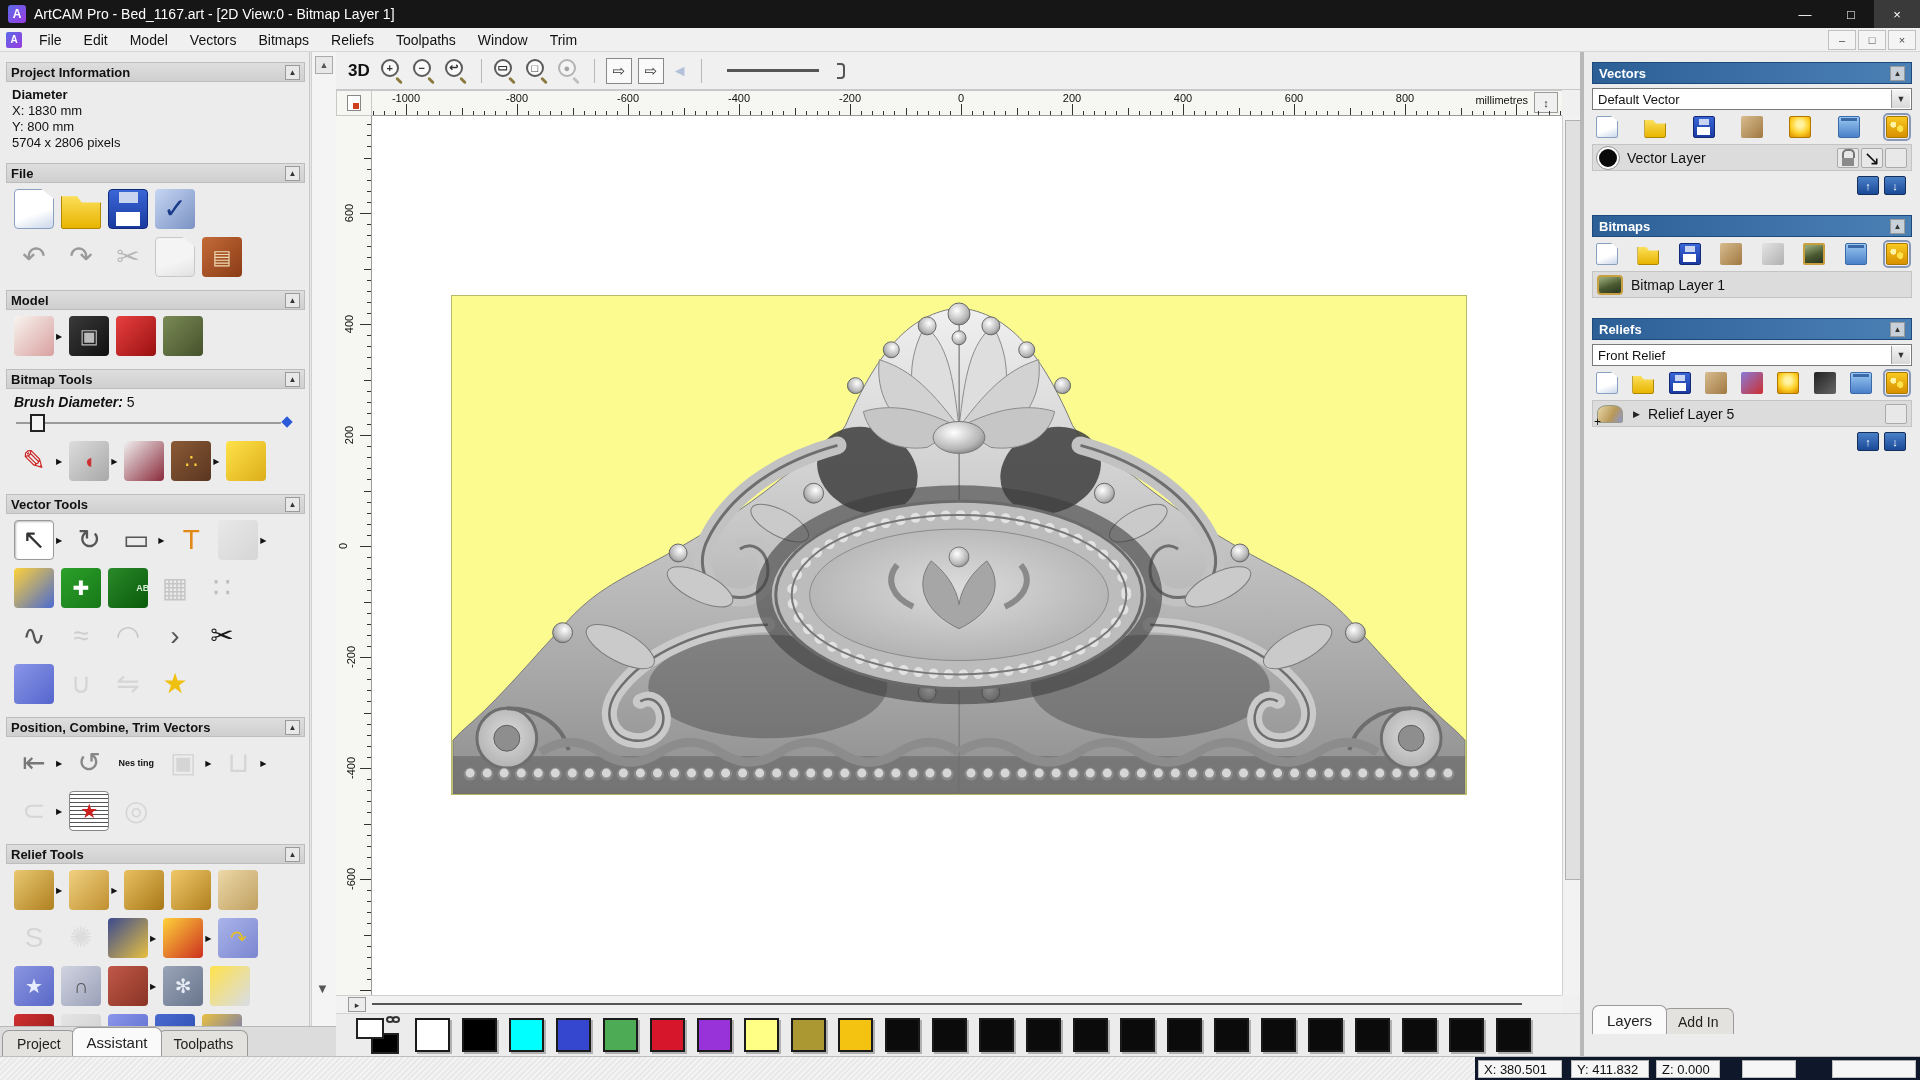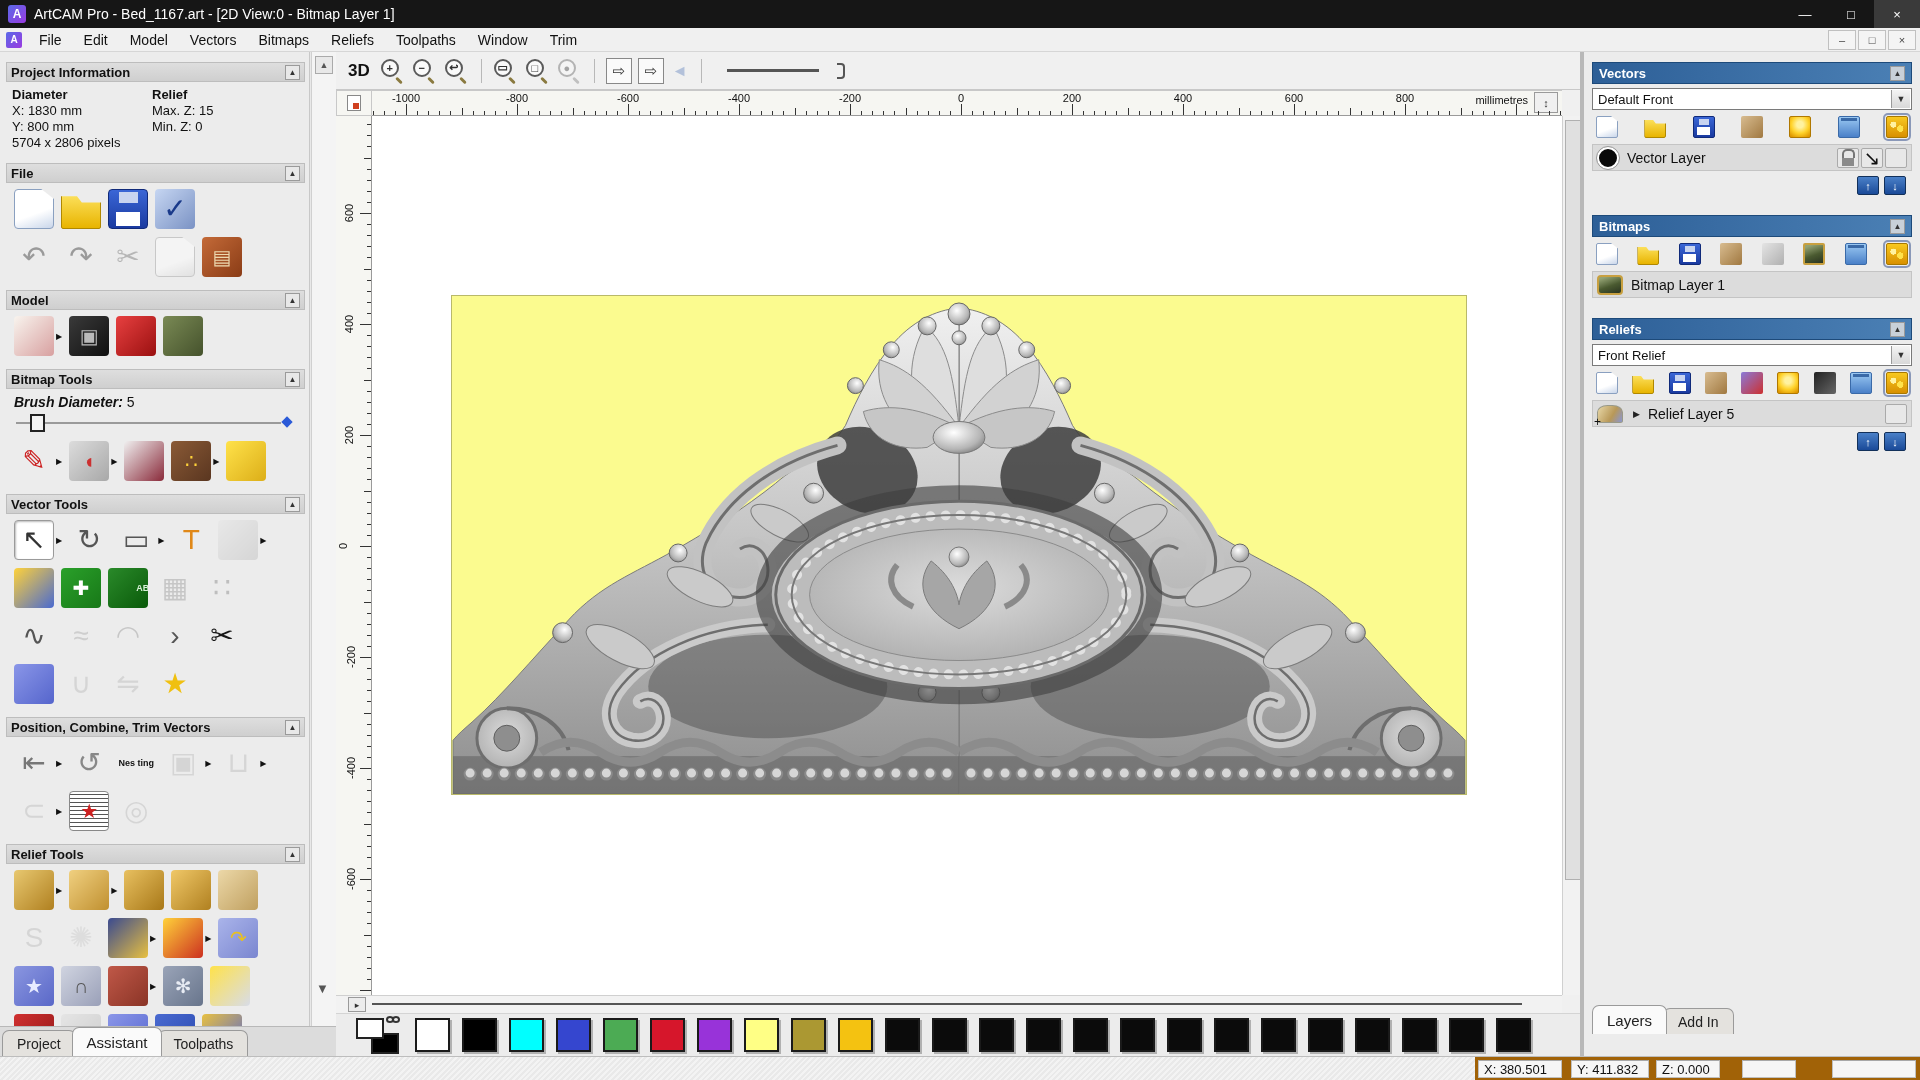--- a/index.html
+++ b/index.html
@@ -198,21 +198,21 @@
   .reliefthumb { width:26px; height:18px; background:linear-gradient(120deg,#e8d8a8,#b89858 60%,#8a96d0);
     border-radius:40% 40% 10% 10%; border:1px solid #998; position:relative; }
   .reliefthumb::after { content:"+"; position:absolute; left:-4px; bottom:-7px; font-size:12px; color:#111; }
   .updown { display:flex; justify-content:flex-end; gap:5px; padding:5px 6px 0 0; }
   .ud-btn { width:22px; height:19px; background:linear-gradient(#4a80c8,#1a4a98); border:1px solid #12305a;
     color:#fff; font-size:11px; display:flex; align-items:center; justify-content:center; border-radius:2px; }
   .rp-gap { height:20px; }
   #rp-tabs { position:absolute; left:8px; bottom:22px; display:flex; align-items:flex-end; }
 
   
-  #statusbar { position:absolute; left:0; top:1056px; width:1920px; height:24px; background:#a16207;
+  #statusbar { position:absolute; left:0; top:1056px; width:1920px; height:24px; background:#0f172a;
     border-top:1px solid #bdbdbd;padding-left:36px; }
   #statusbar .texture { position:absolute; left:0; top:0; width:1475px; height:24px;
     background:repeating-linear-gradient(135deg,#e9e9e9 0 2px,#f3f3f3 2px 4px); }
   .scell { position:absolute; top:3px; height:18px; border:1px solid #c0c0c0; border-top-color:#a8a8a8;
     background:#f6f6f6; font-size:13px; color:#111; padding:0 5px; display:flex; align-items:center; }
   .scell.c0 { left:1478px; width:84px; }
   .scell.c1 { left:1571px; width:78px; }
   .scell.c2 { left:1656px; width:64px; }
   .scell.c3 { left:1742px; width:54px; }
   .scell.c4 { left:1832px; width:84px; }
@@ -257,25 +257,20 @@
       <div class="lp-header">
         <span class="htxt">Project Information</span>
         <span class="collapse-btn">▲</span>
       </div>
       <div class="info-grid">
         <div class="info-col">
           <div class="lbl">Diameter</div>
           <div>X: 1830 mm</div>
           <div>Y: 800 mm</div>
           <div>5704 x 2806 pixels</div>
-        </div>
-        <div class="info-col">
-          <div class="lbl">Relief</div>
-          <div>Max. Z: 15</div>
-          <div>Min. Z: 0</div>
         </div>
       </div>
     </div>
 
     <div class="lp-section">
       <div class="lp-header">
         <span class="htxt">File</span>
         <span class="collapse-btn">▲</span>
       </div>
       <div class="icn-row">
@@ -1029,21 +1024,21 @@
 
 <div id="rp-divider"></div>
 <div id="rightpanel">
 
   <div>
     <div class="rp-header">
       <span class="htxt">Vectors</span>
       <span class="collapse-btn">▲</span>
     </div>
     <div class="rp-dd">
-      <span class="ddtxt">Default Front</span>
+      <span class="ddtxt">Default Vector</span>
       <span class="ddbtn">▼</span>
     </div>
     <div class="rp-icons">
         <span class="iwrap">
           <span class="icn pg"></span>
         </span>
         <span class="iwrap">
           <span class="icn fld"></span>
         </span>
         <span class="iwrap">

